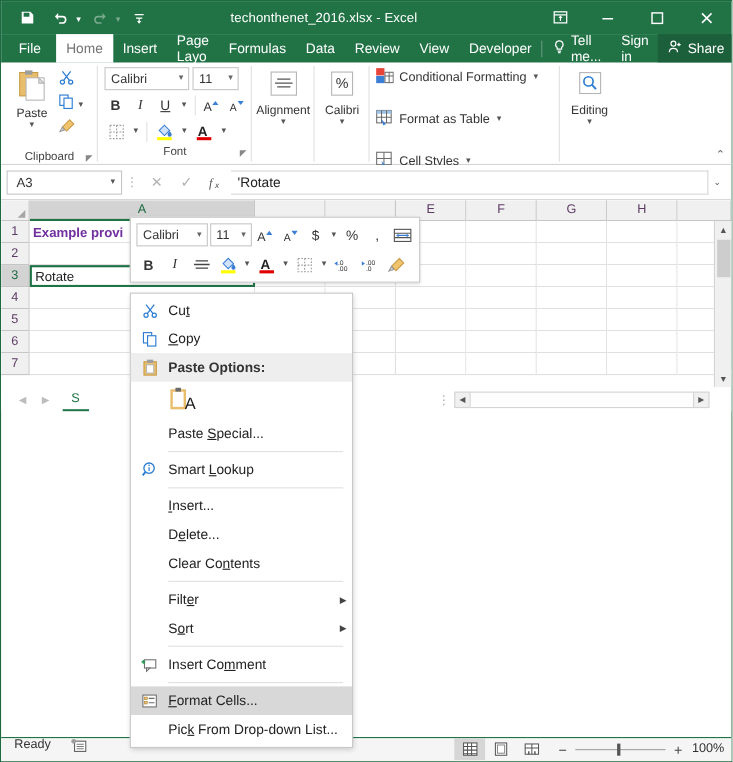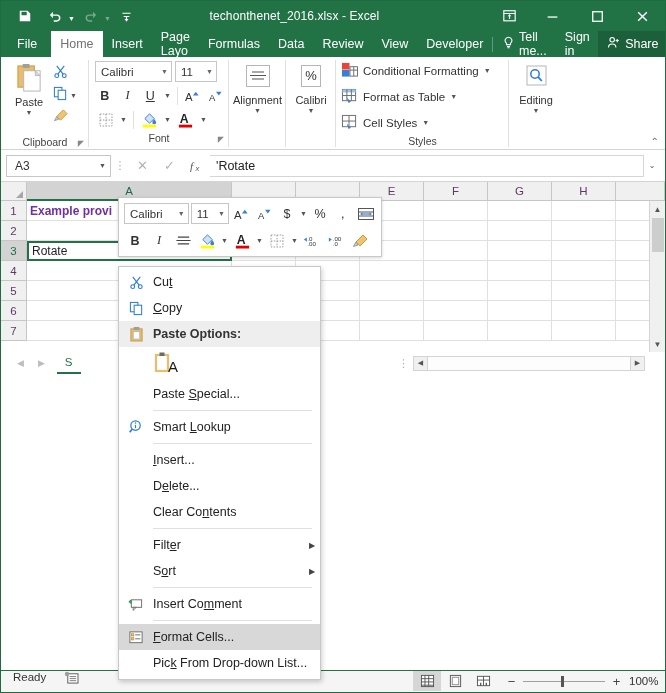--- a/index.html
+++ b/index.html
@@ -118,21 +118,21 @@
     width: 21px; height: 21px; display: flex; align-items: center; justify-content: center;
     font-size: 12.5px; color: #333;
   }
   .fbtn.bold { font-weight: bold; }
   .fbtn.ital { font-style: italic; font-family: "Liberation Serif", serif; }
   .fbtn.und { text-decoration: underline; }
   .mini-arw { font-size: 7px; color: #555; width: 9px; text-align: center; }
   .vsep { width: 1px; height: 18px; background: #e0e0e0; margin: 0 2px; }
 
   
-  .stylist { display: flex; flex-direction: column; gap: 5px; padding: 3px 4px 0 5px; }
+  .stylist { display: flex; flex-direction: column; gap: 17px; padding: 3px 4px 0 5px; }
   .srow { display: flex; align-items: center; gap: 5px; height: 21px; font-size: 11.5px; color: #333; }
   .srow .arw { font-size: 7px; color: #555; }
 
   .ribcollapse { position: absolute; right: 6px; bottom: 2px; font-size: 10px; color: #666; }
 
   
   .fbar {
     position: absolute; left: 0; top: 149px; width: 664px; height: 32px;
     background: #ffffff; display: flex; align-items: center; padding: 0 5px;
     border-bottom: 1px solid #d4d4d4;

